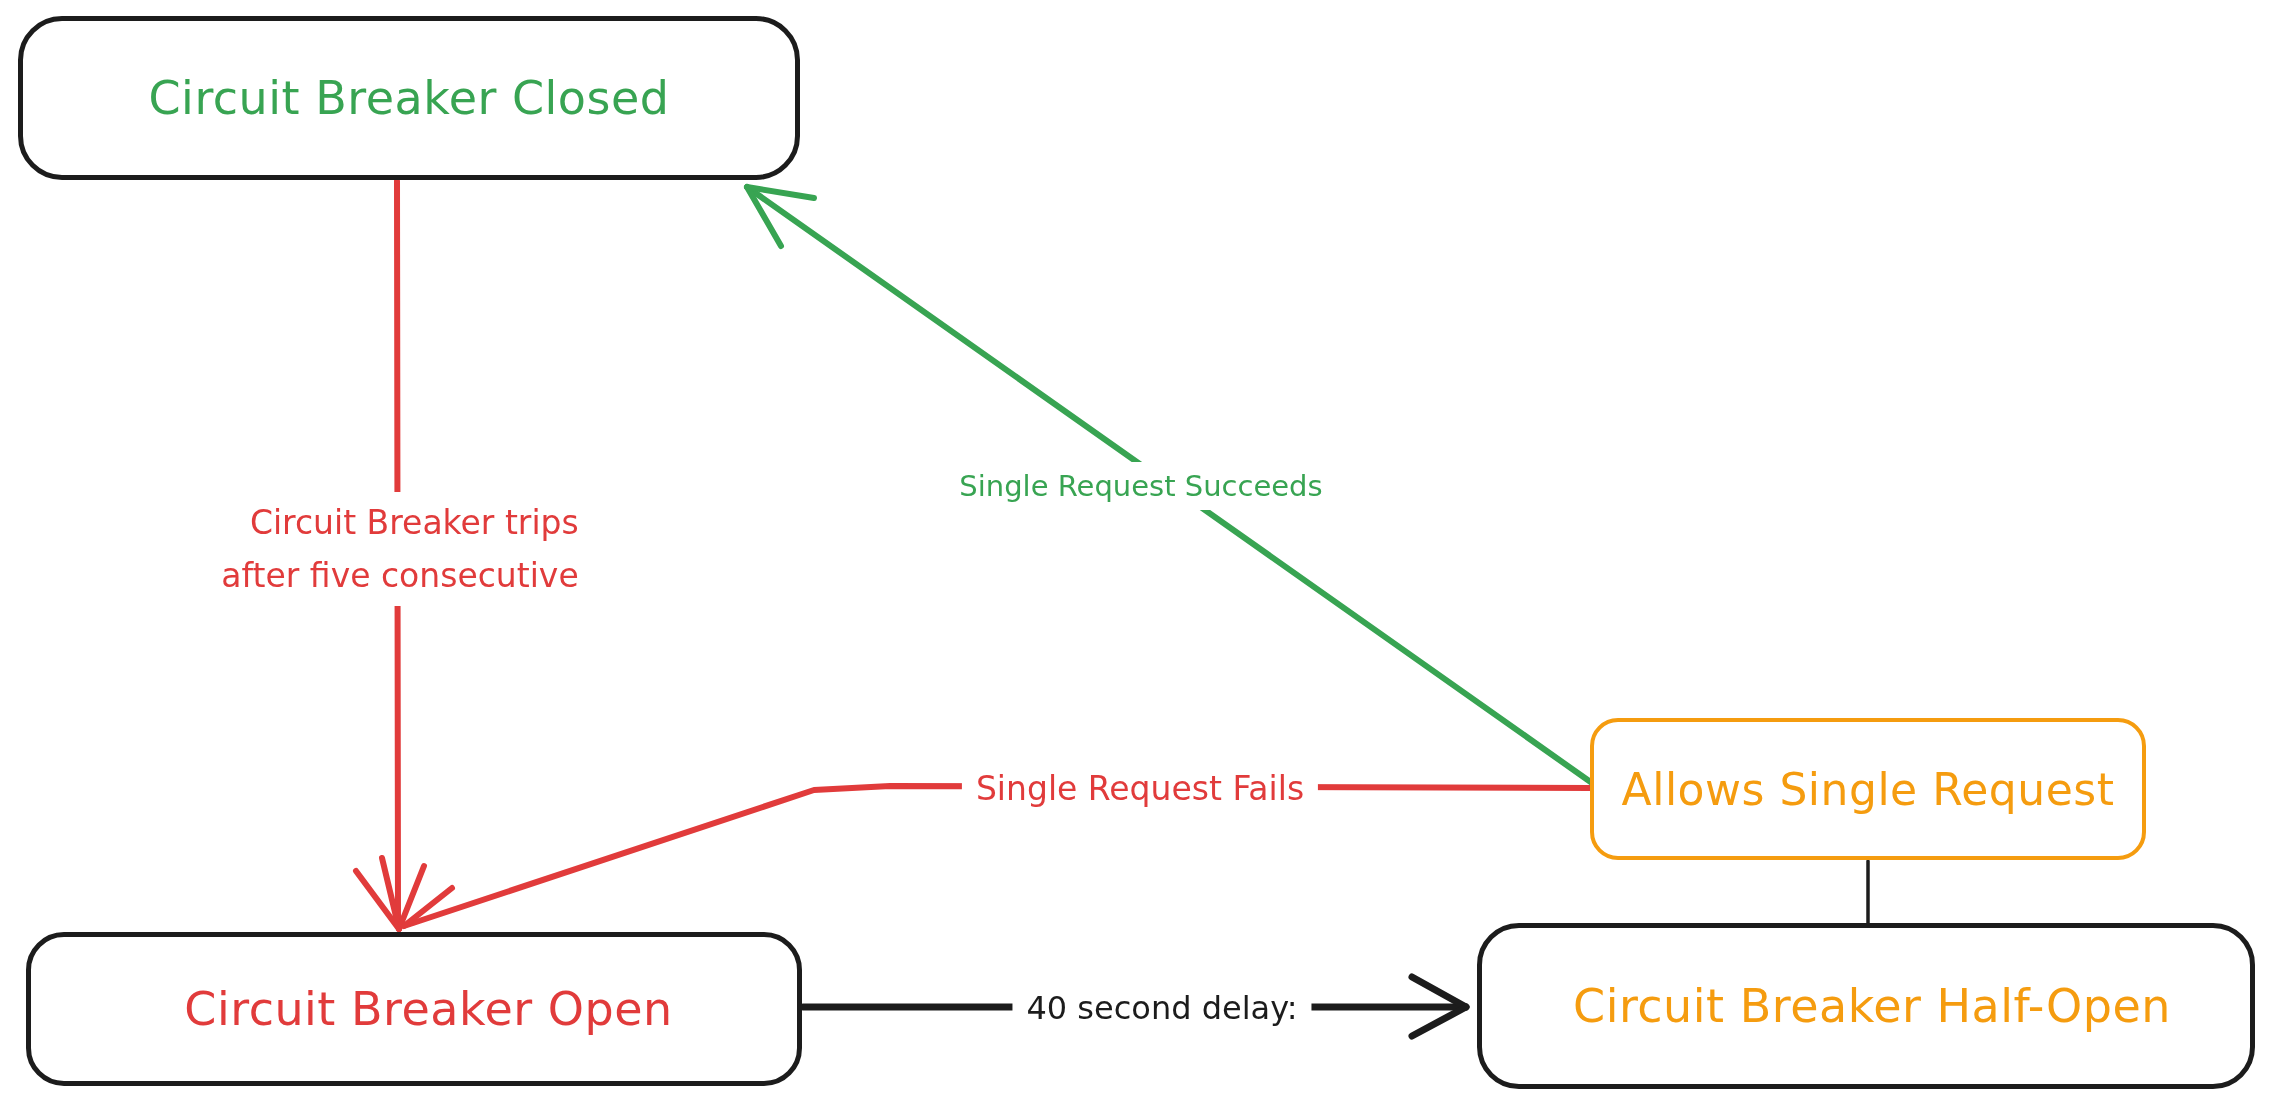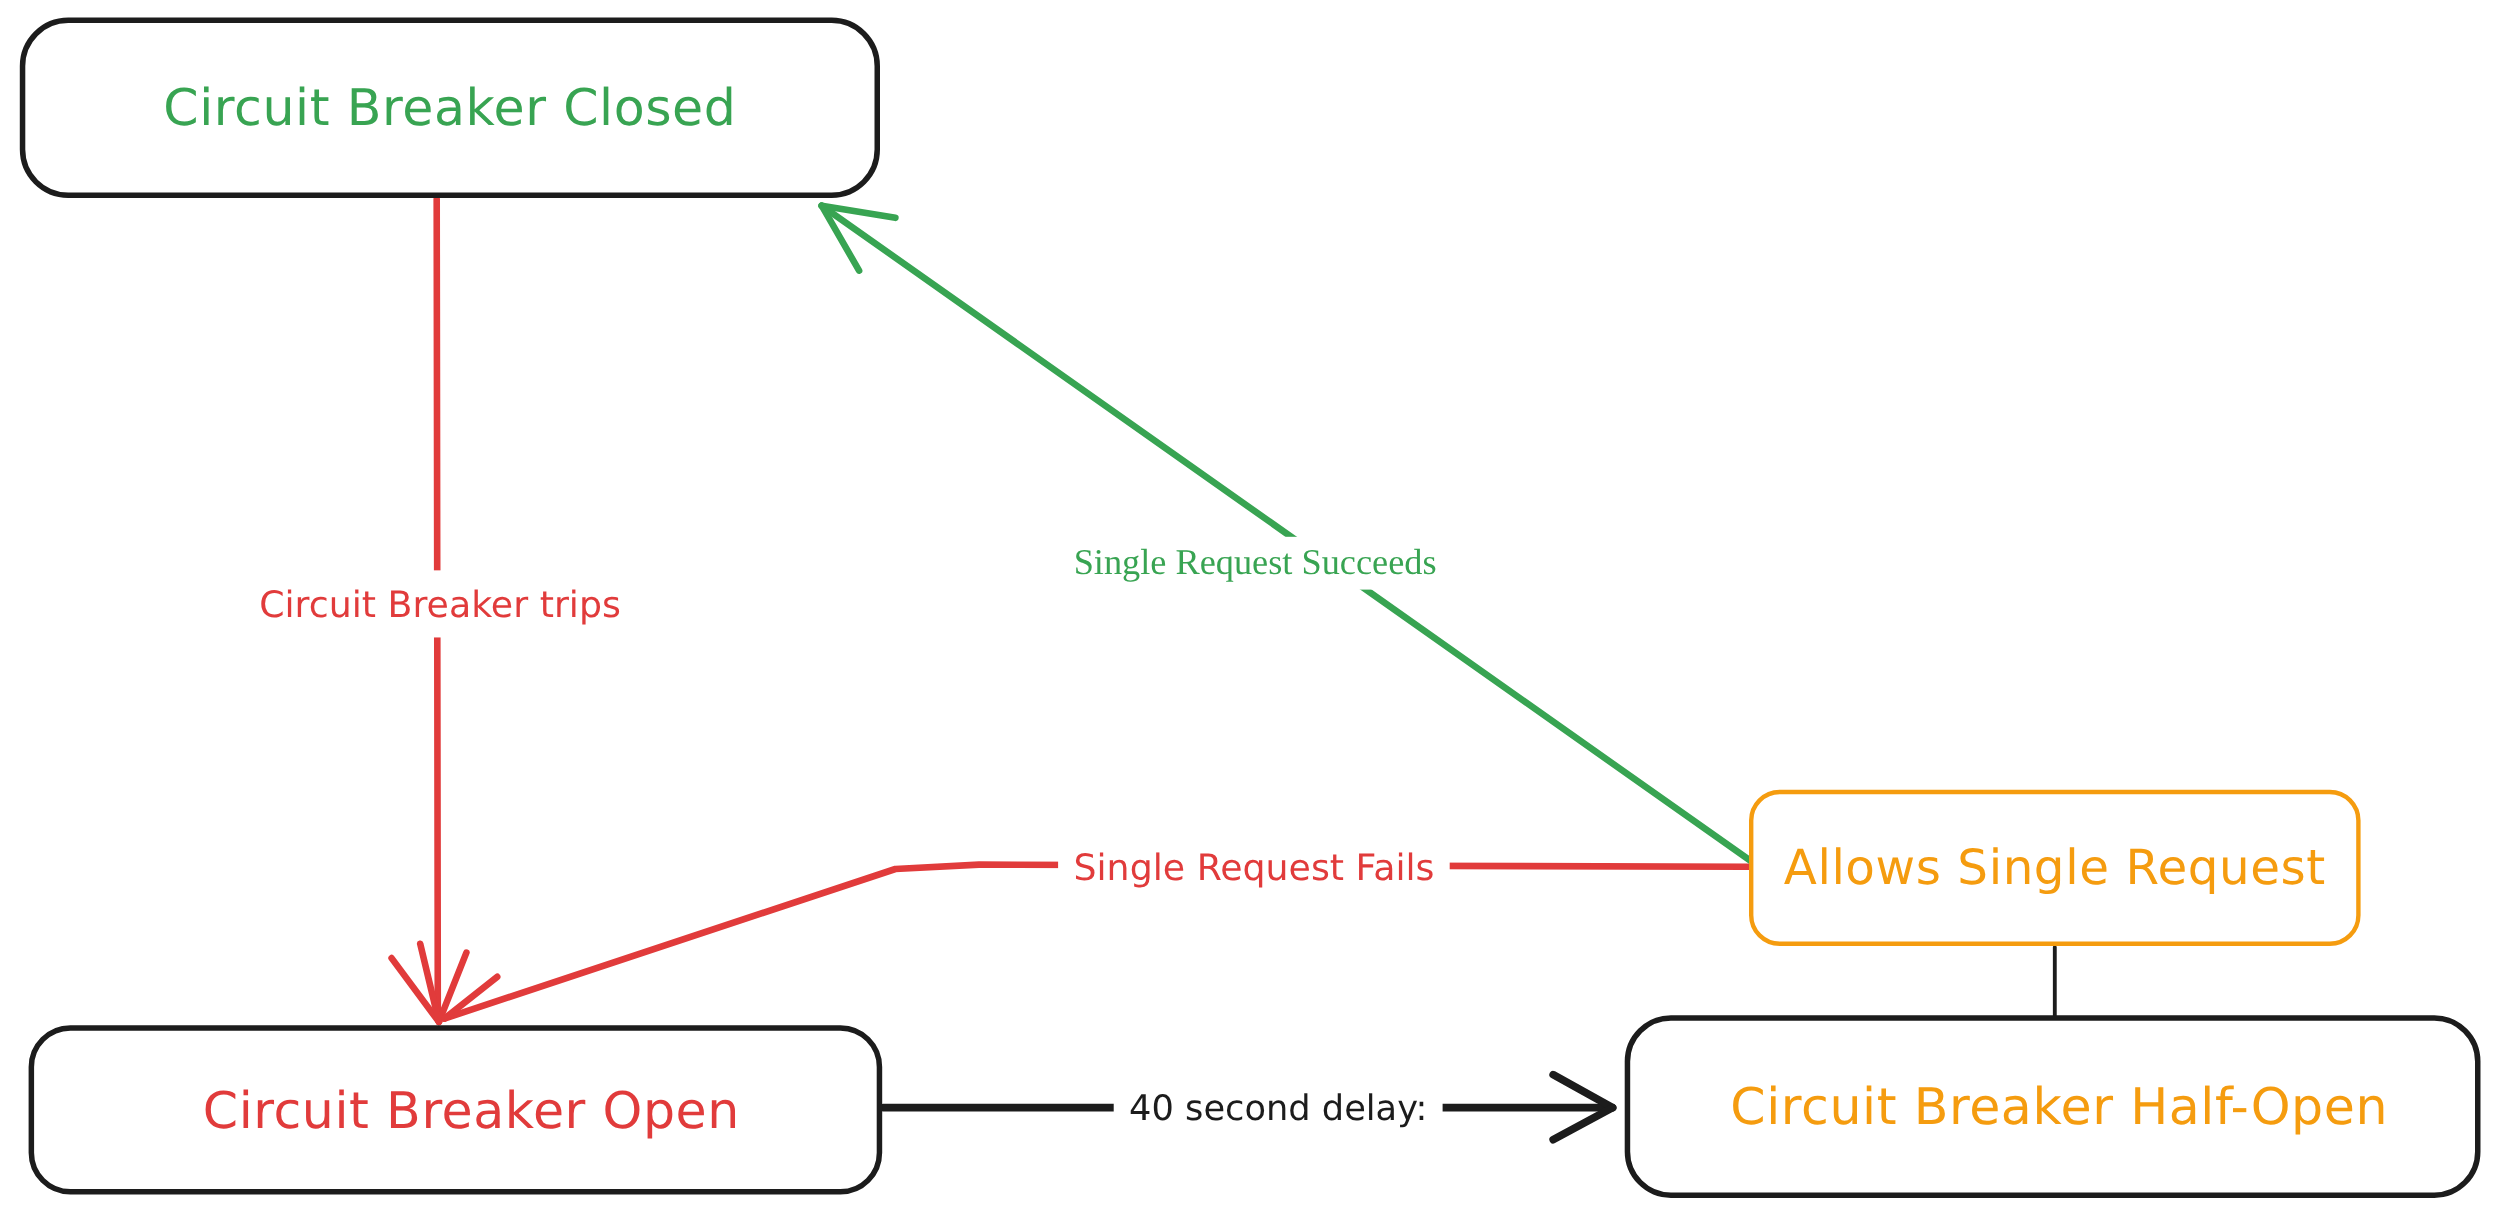--- a/index.html
+++ b/index.html
@@ -37,21 +37,21 @@
   .node-allows .node-label{color:var(--orange);font-size:44px;}
 
   .edge-label{
     position:absolute;z-index:2;background:var(--background);
     text-align:right;white-space:nowrap;padding:4px 14px;
     transform:translate(-50%,-50%);
   }
   .edge-label span{display:block;}
 
   .label-trips{left:400px;top:549px;color:var(--red);font-size:33px;line-height:53px;}
-  .label-succeeds{left:1141px;top:512px;color:var(--green);font-size:33px;line-height:40px;font-family:Liberation Serif, serif;}
+  .label-succeeds{left:1141px;top:486px;color:var(--green);font-size:29px;line-height:40px;}
   .label-fails{left:1140px;top:789px;color:var(--red);font-size:33px;line-height:40px;}
   .label-delay{left:1162px;top:1008px;color:var(--ink);font-size:32px;line-height:47px;}
 </style>
 </head>
 <body>
 
 <div class="canvas">
 
   <svg class="connectors" viewBox="0 0 2272 1107">
 
@@ -93,20 +93,21 @@
   <div class="node node-half-open">
     <span class="node-label">Circuit Breaker Half-Open</span>
   </div>
 
   <div class="node node-allows">
     <span class="node-label">Allows Single Request</span>
   </div>
 
   <div class="edge-label label-trips">
     <span>Circuit Breaker trips</span>
+    <span>after five consecutive</span>
   </div>
 
   <div class="edge-label label-succeeds">
     <span>Single Request Succeeds</span>
   </div>
 
   <div class="edge-label label-fails">
     <span>Single Request Fails</span>
   </div>
 

